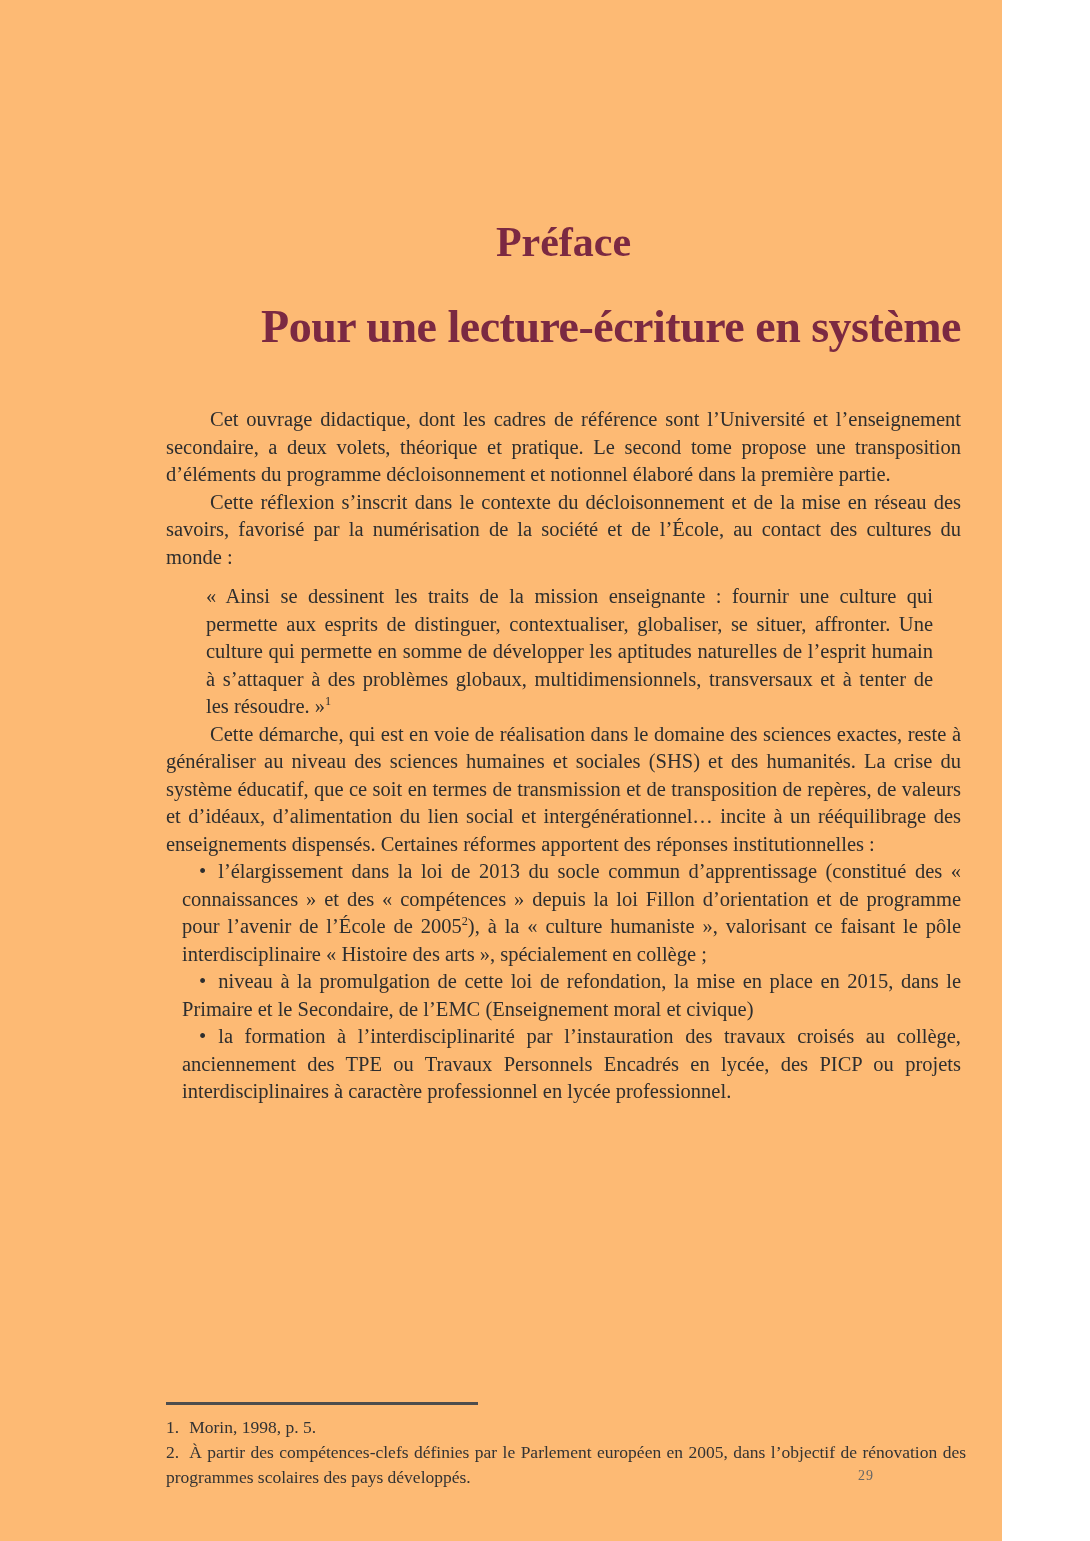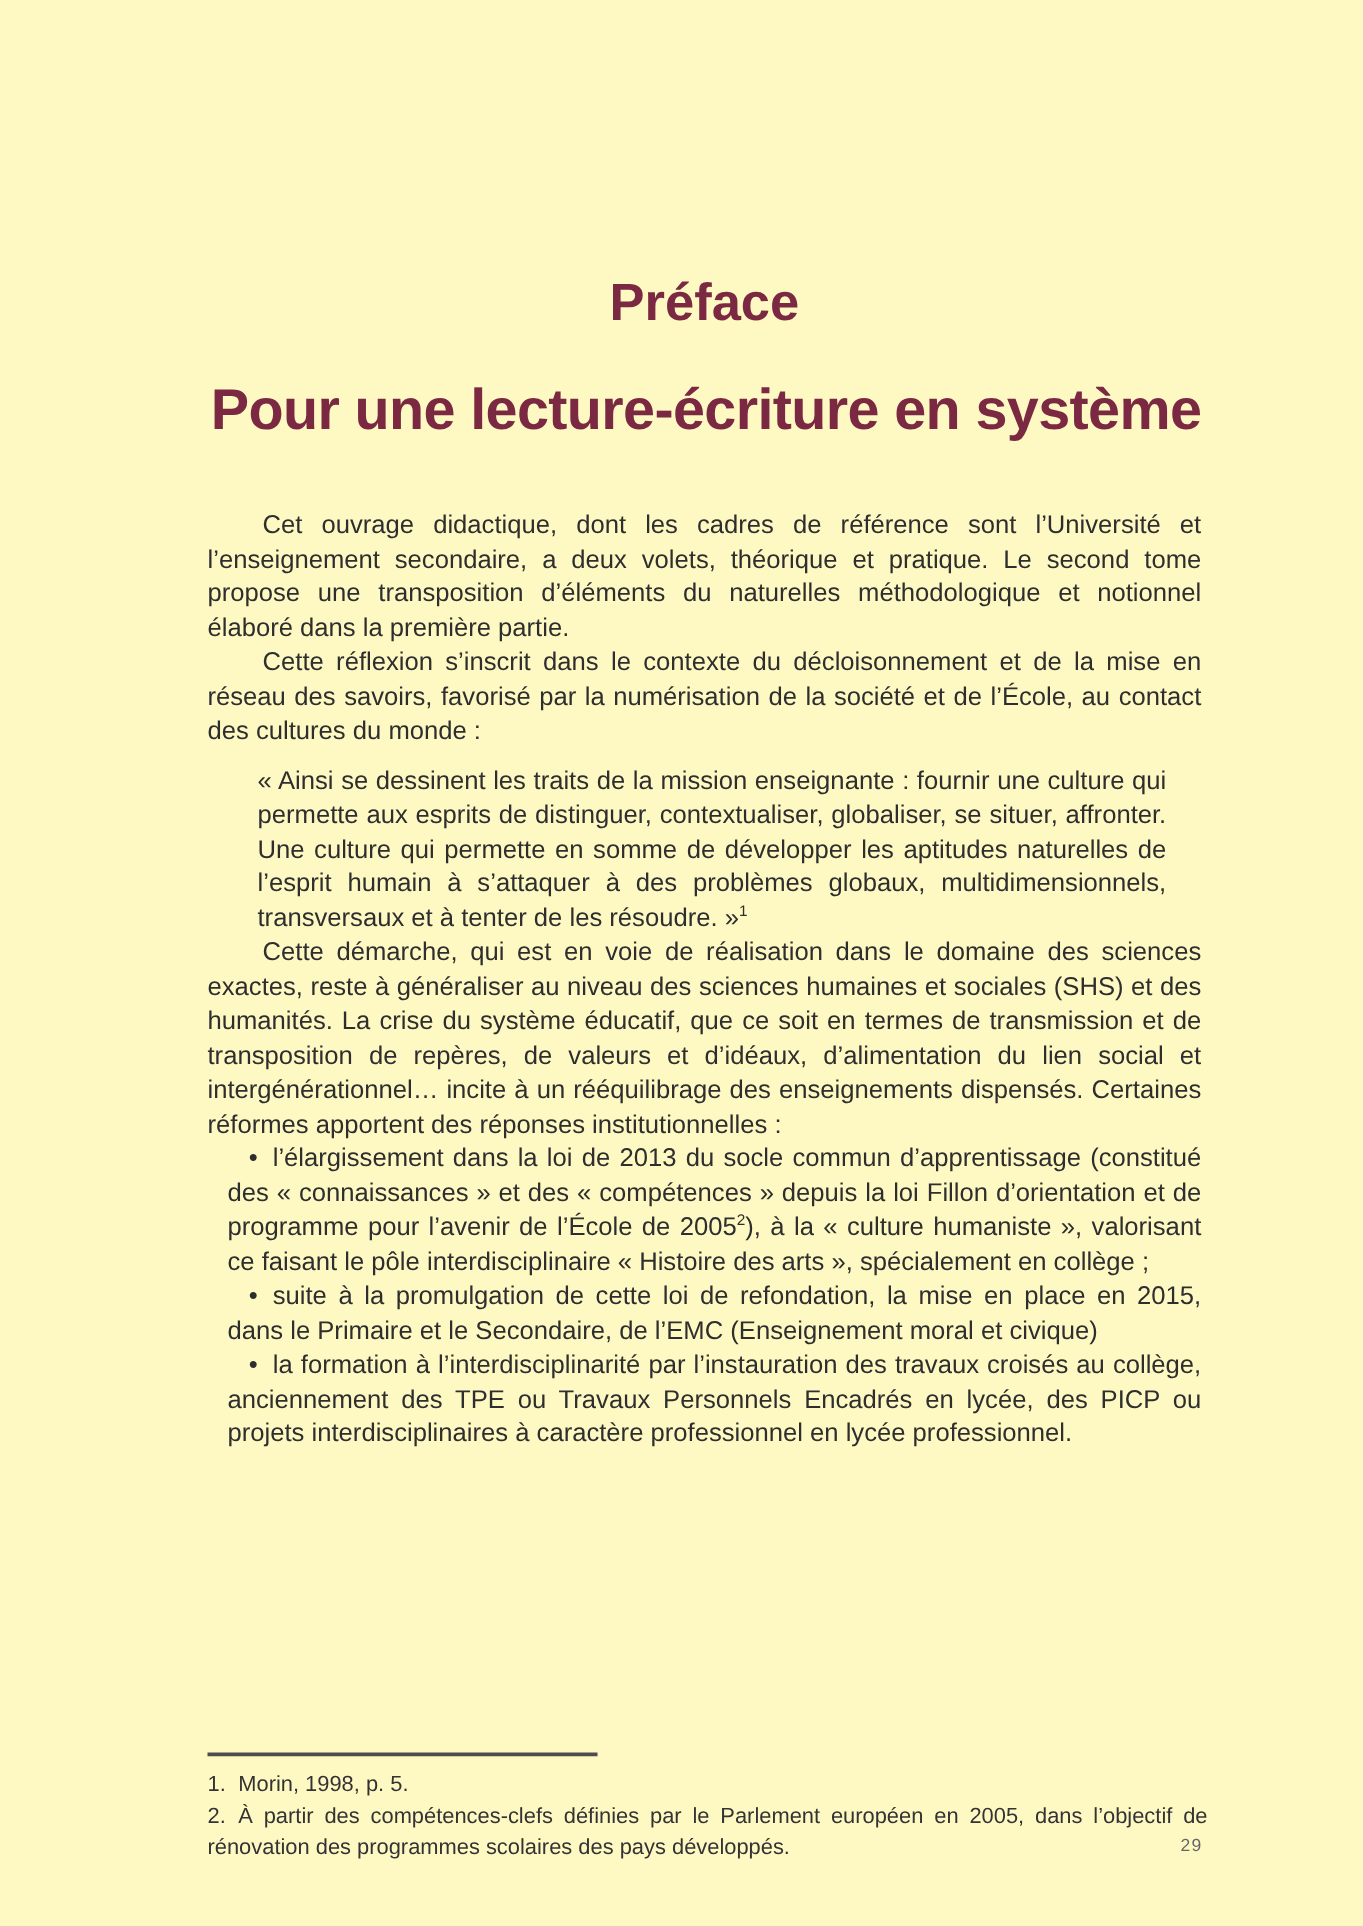--- a/index.html
+++ b/index.html
@@ -1,21 +1,21 @@
 <!DOCTYPE html>
 <html><head>
 <meta charset="utf-8">
 <style>
   html, body { margin: 0; padding: 0; background: #ffffff; }
   .page {
     position: relative;
-    width: 1090px;
+    width: 1002px;
     height: 1541px;
-    background: #fef9c3;
-    font-family: Liberation Sans, sans-serif;
+    background: #fdba74;
+    font-family: Liberation Serif, serif;
     color: #2e2e2e;
     overflow: hidden;
   }
   .content {
     position: absolute;
     left: 166px;
     top: 218px;
     width: 795px;
   }
   .title {
@@ -99,31 +99,31 @@
 
 <div class="page">
   <div class="content">
 
     <h1 class="title">Préface</h1>
 
     <h2 class="subtitle">Pour une lecture-écriture en système</h2>
 
     <div class="bodytext">
 
-      <p class="para">Cet ouvrage didactique, dont les cadres de référence sont l’Université et l’enseignement secondaire, a deux volets, théorique et pratique. Le second tome propose une transposition d’éléments du naturelles méthodologique et notionnel élaboré dans la première partie.</p>
+      <p class="para">Cet ouvrage didactique, dont les cadres de référence sont l’Université et l’enseignement secondaire, a deux volets, théorique et pratique. Le second tome propose une transposition d’éléments du programme décloisonnement et notionnel élaboré dans la première partie.</p>
 
       <p class="para">Cette réflexion s’inscrit dans le contexte du décloisonnement et de la mise en réseau des savoirs, favorisé par la numérisation de la société et de l’École, au contact des cultures du monde :</p>
 
       <div class="quote"><span>« Ainsi se dessinent les traits de la mission enseignante : fournir une culture qui permette aux esprits de distinguer, contextualiser, globaliser, se situer, affronter. Une culture qui permette en somme de développer les aptitudes naturelles de l’esprit humain à s’attaquer à des problèmes globaux, multidimensionnels, transversaux et à tenter de les résoudre. »</span><sup class="fn-ref">1</sup></div>
 
       <p class="para">Cette démarche, qui est en voie de réalisation dans le domaine des sciences exactes, reste à généraliser au niveau des sciences humaines et sociales (SHS) et des humanités. La crise du système éducatif, que ce soit en termes de transmission et de transposition de repères, de valeurs et d’idéaux, d’alimentation du lien social et intergénérationnel… incite à un rééquilibrage des enseignements dispensés. Certaines réformes apportent des réponses institutionnelles :</p>
 
       <div class="bullet"><span class="marker">•</span><span>l’élargissement dans la loi de 2013 du socle commun d’apprentissage (constitué des « connaissances » et des « compétences » depuis la loi Fillon d’orientation et de programme pour l’avenir de l’École de 2005</span><sup class="fn-ref">2</sup><span>), à la « culture humaniste », valorisant ce faisant le pôle interdisciplinaire « Histoire des arts », spécialement en collège ;</span></div>
 
-      <div class="bullet"><span class="marker">•</span><span>suite à la promulgation de cette loi de refondation, la mise en place en 2015, dans le Primaire et le Secondaire, de l’EMC (Enseignement moral et civique)</span></div>
+      <div class="bullet"><span class="marker">•</span><span>niveau à la promulgation de cette loi de refondation, la mise en place en 2015, dans le Primaire et le Secondaire, de l’EMC (Enseignement moral et civique)</span></div>
 
 
       <div class="bullet"><span class="marker">•</span><span>la formation à l’interdisciplinarité par l’instauration des travaux croisés au collège, anciennement des TPE ou Travaux Personnels Encadrés en lycée, des PICP ou projets interdisciplinaires à caractère professionnel en lycée professionnel.</span></div>
 
     </div>
   </div>
 
   <div class="footnotes">
     <div class="footnote-rule"></div>
     <p class="footnote"><span class="fn-label">1.</span><span>Morin, 1998, p. 5.</span></p>

